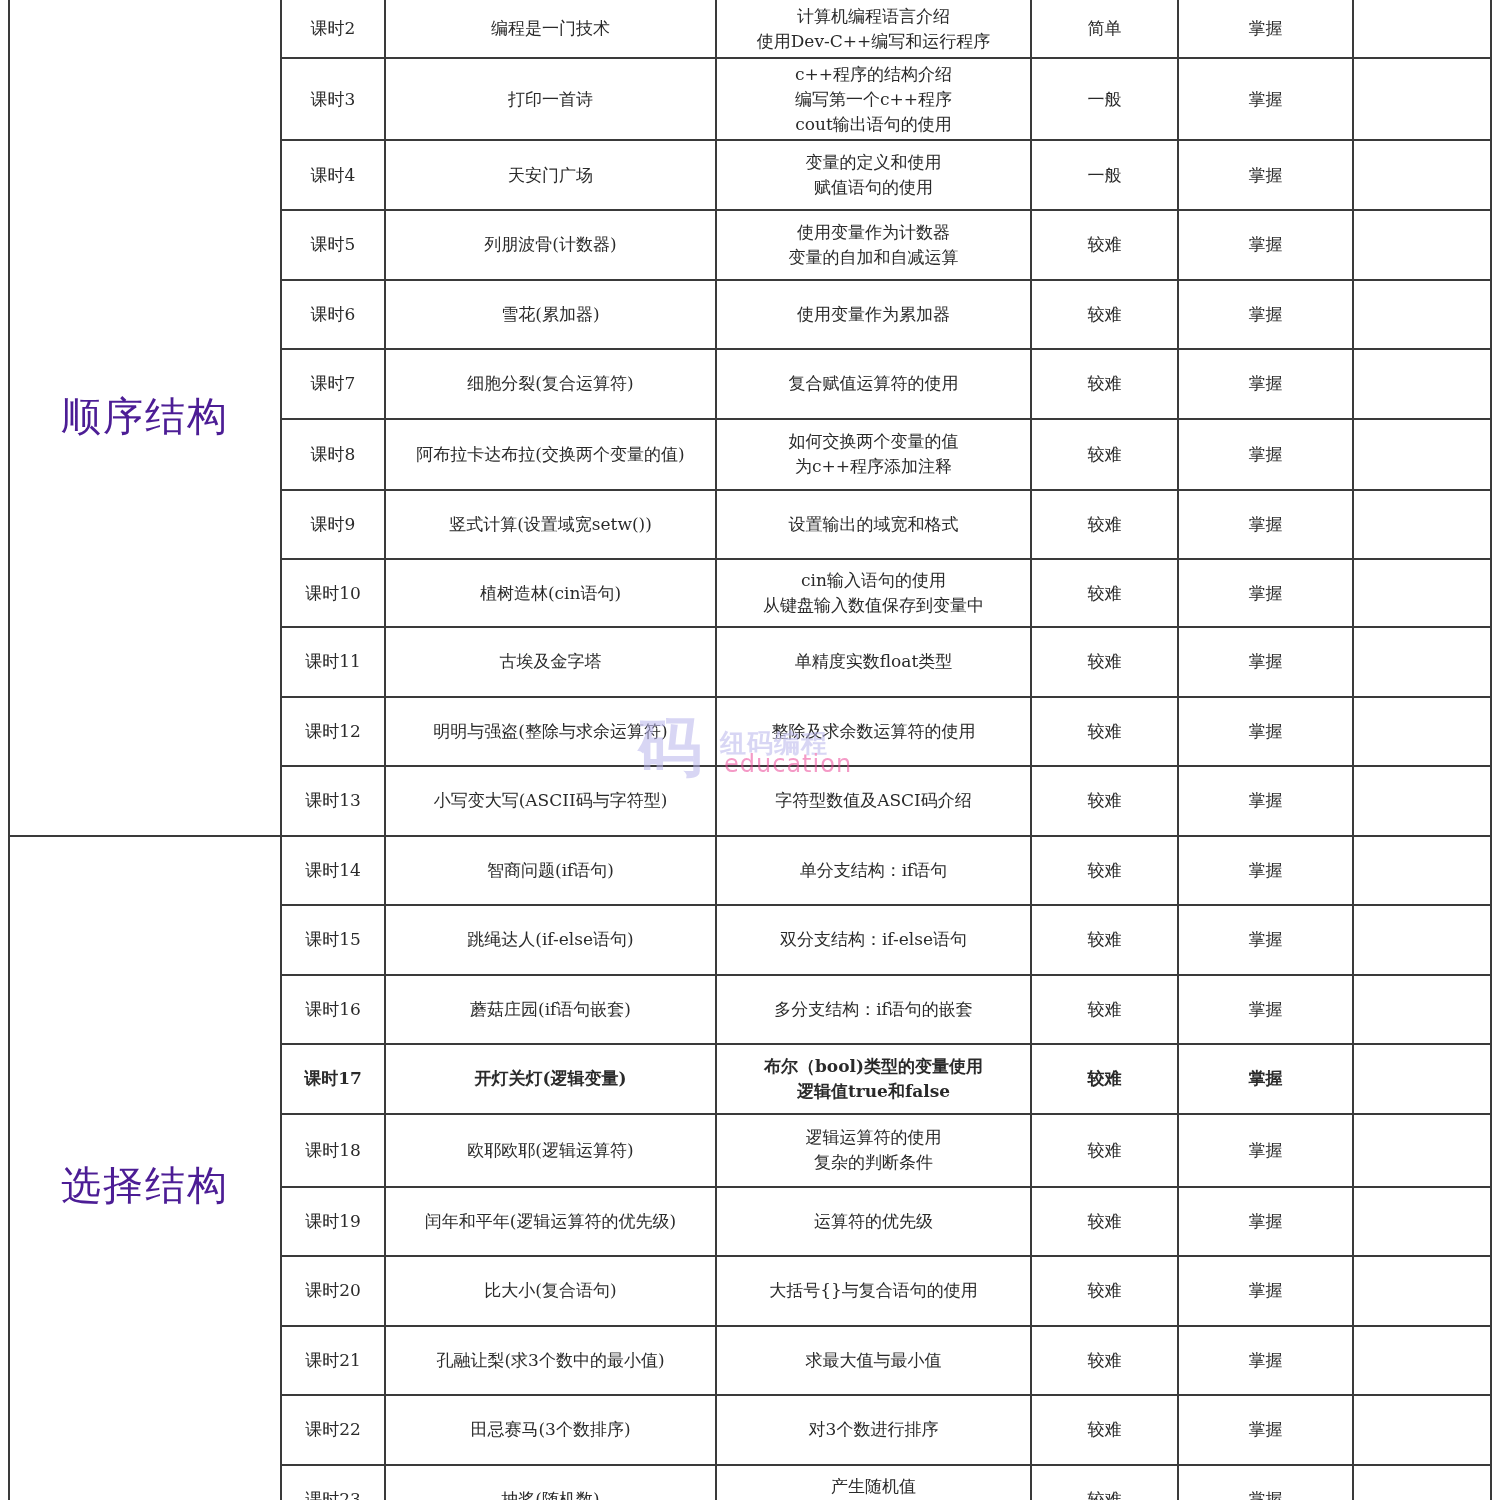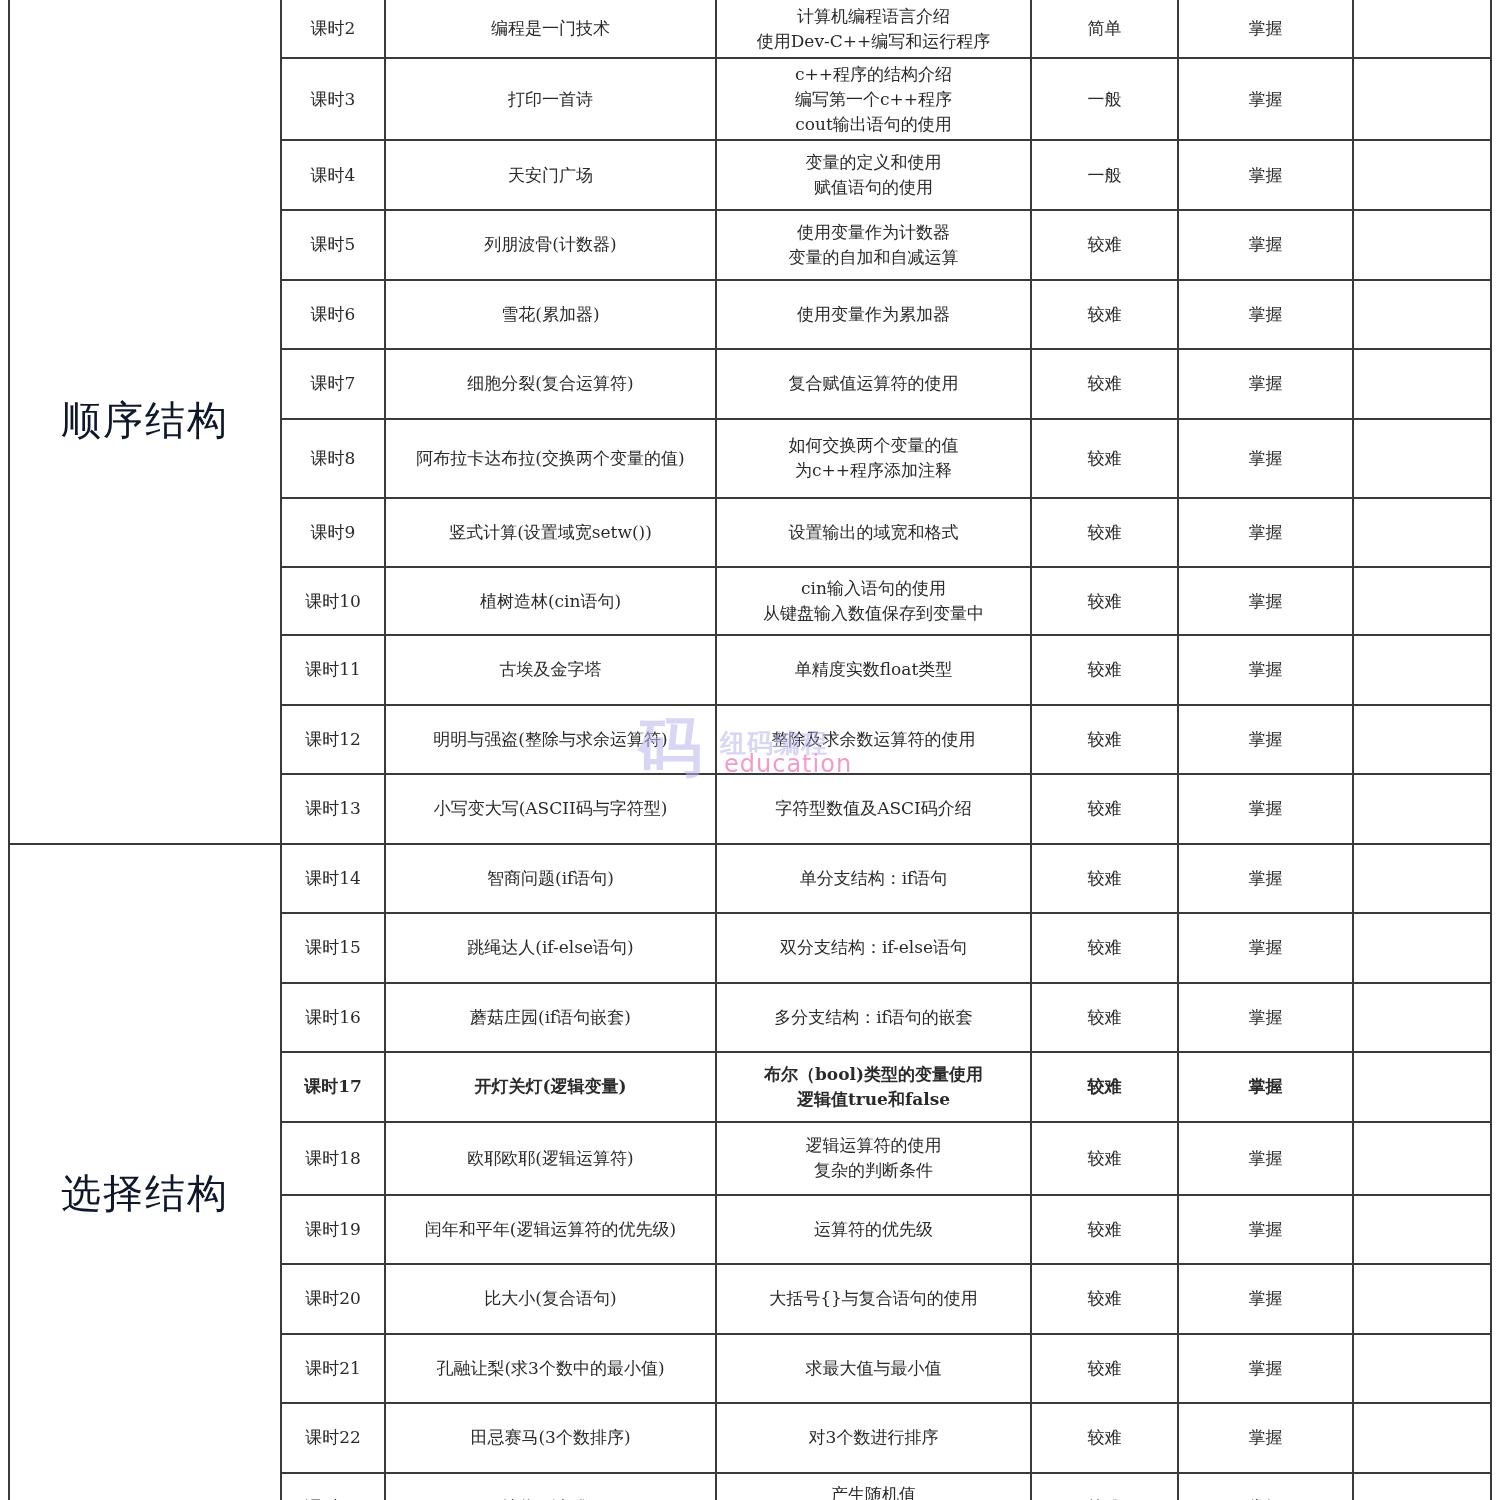--- a/index.html
+++ b/index.html
@@ -3,21 +3,21 @@
 <meta charset="utf-8">
 <style>
   html, body { margin:0; padding:0; background:#ffffff; }
   body { width:1500px; height:1500px; overflow:hidden; position:relative;
          font-family:"DejaVu Serif","Liberation Serif",serif; color:#2a2a2a; }
   .sheet { position:absolute; left:0; top:0; width:1500px; height:1500px; }
   table.course { position:absolute; left:8px; top:-2px; border-collapse:collapse; table-layout:fixed; }
   table.course td { border:2px solid #3a3a3a; text-align:center; vertical-align:middle;
                     font-size:17px; line-height:25px; padding:0; white-space:nowrap; }
   table.course td.unit { font-family:"DejaVu Sans","Liberation Sans",sans-serif;
-                         font-size:40px; letter-spacing:2px; color:#0f172a; vertical-align:middle; }
+                         font-size:40px; letter-spacing:2px; color:#4c1d95; vertical-align:middle; }
   td.unit.top { border-top:none; }
   td.unit.bottom { border-bottom:none; }
   .multiline span { display:block; }
   .watermark { position:absolute; left:638px; top:712px; width:240px; height:70px;
                pointer-events:none; opacity:0.55; }
   .wm-logo { position:absolute; left:0; top:0; width:68px; height:70px;
              font-family:"DejaVu Sans",sans-serif; font-weight:bold; font-size:64px;
              line-height:70px; color:#b9b5ec; }
   .wm-title { position:absolute; left:82px; top:14px; font-family:"DejaVu Sans",sans-serif;
               font-weight:bold; font-size:26px; color:#b9b5ec; letter-spacing:1px; }
@@ -98,21 +98,21 @@
         <tr style="height: 69.5px;">
           <td>课时7</td>
           <td>细胞分裂(复合运算符)</td>
           <td class="multiline">
             <span>复合赋值运算符的使用</span>
           </td>
           <td>较难</td>
           <td>掌握</td>
           <td></td>
         </tr>
-        <tr style="height: 79px; padding-left: 18px;">
+        <tr style="height: 71px; padding-left: 18px;">
           <td>课时8</td>
           <td>阿布拉卡达布拉(交换两个变量的值)</td>
           <td class="multiline">
             <span>如何交换两个变量的值</span>
             <span>为c++程序添加注释</span>
           </td>
           <td>较难</td>
           <td>掌握</td>
           <td></td>
         </tr>

